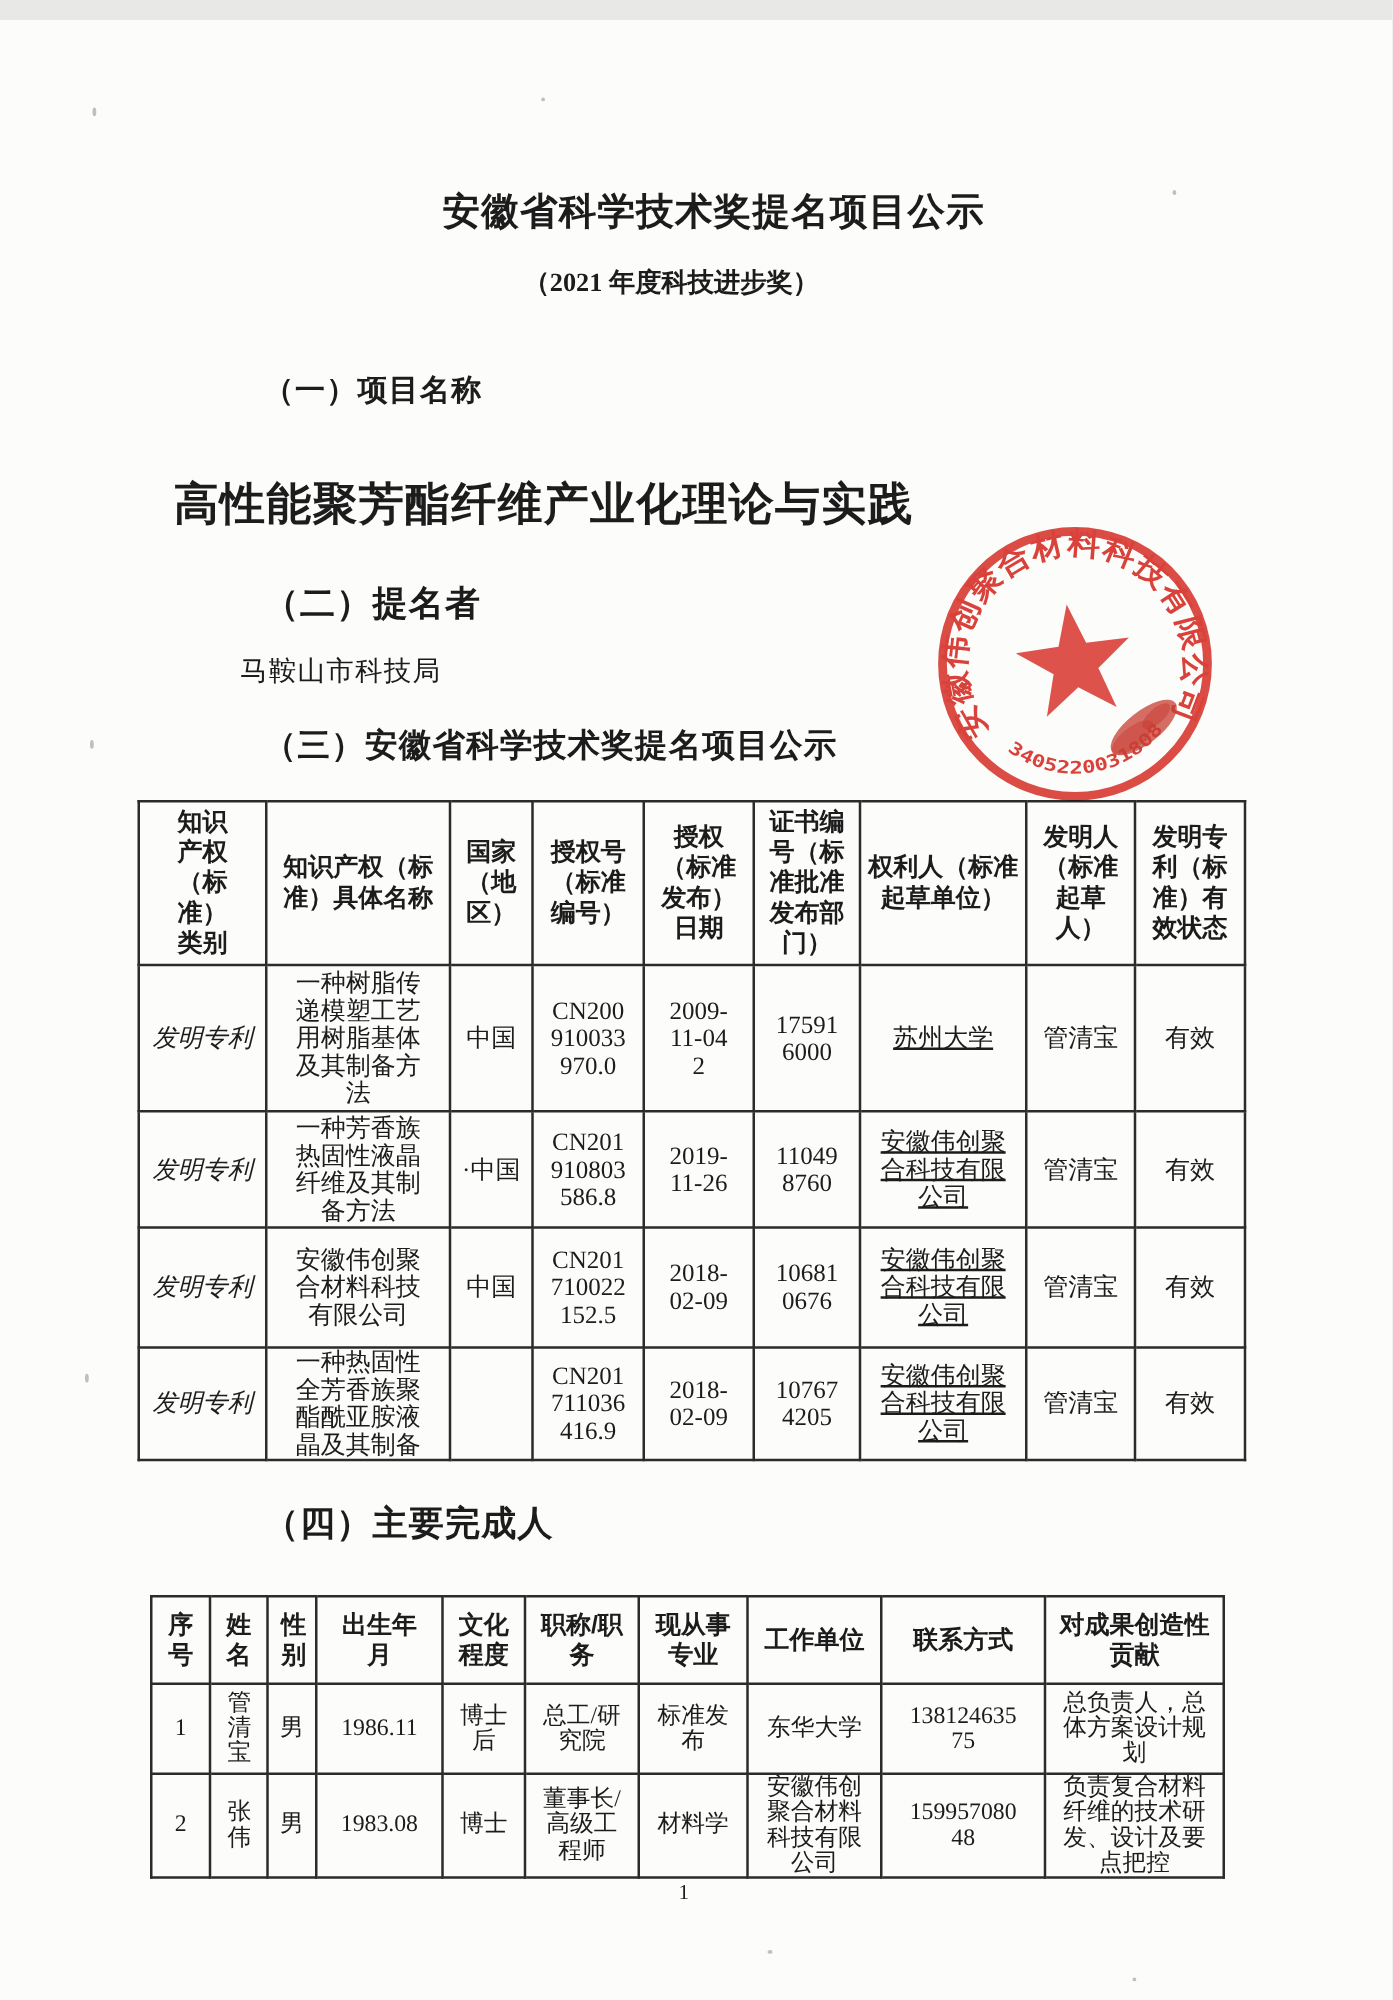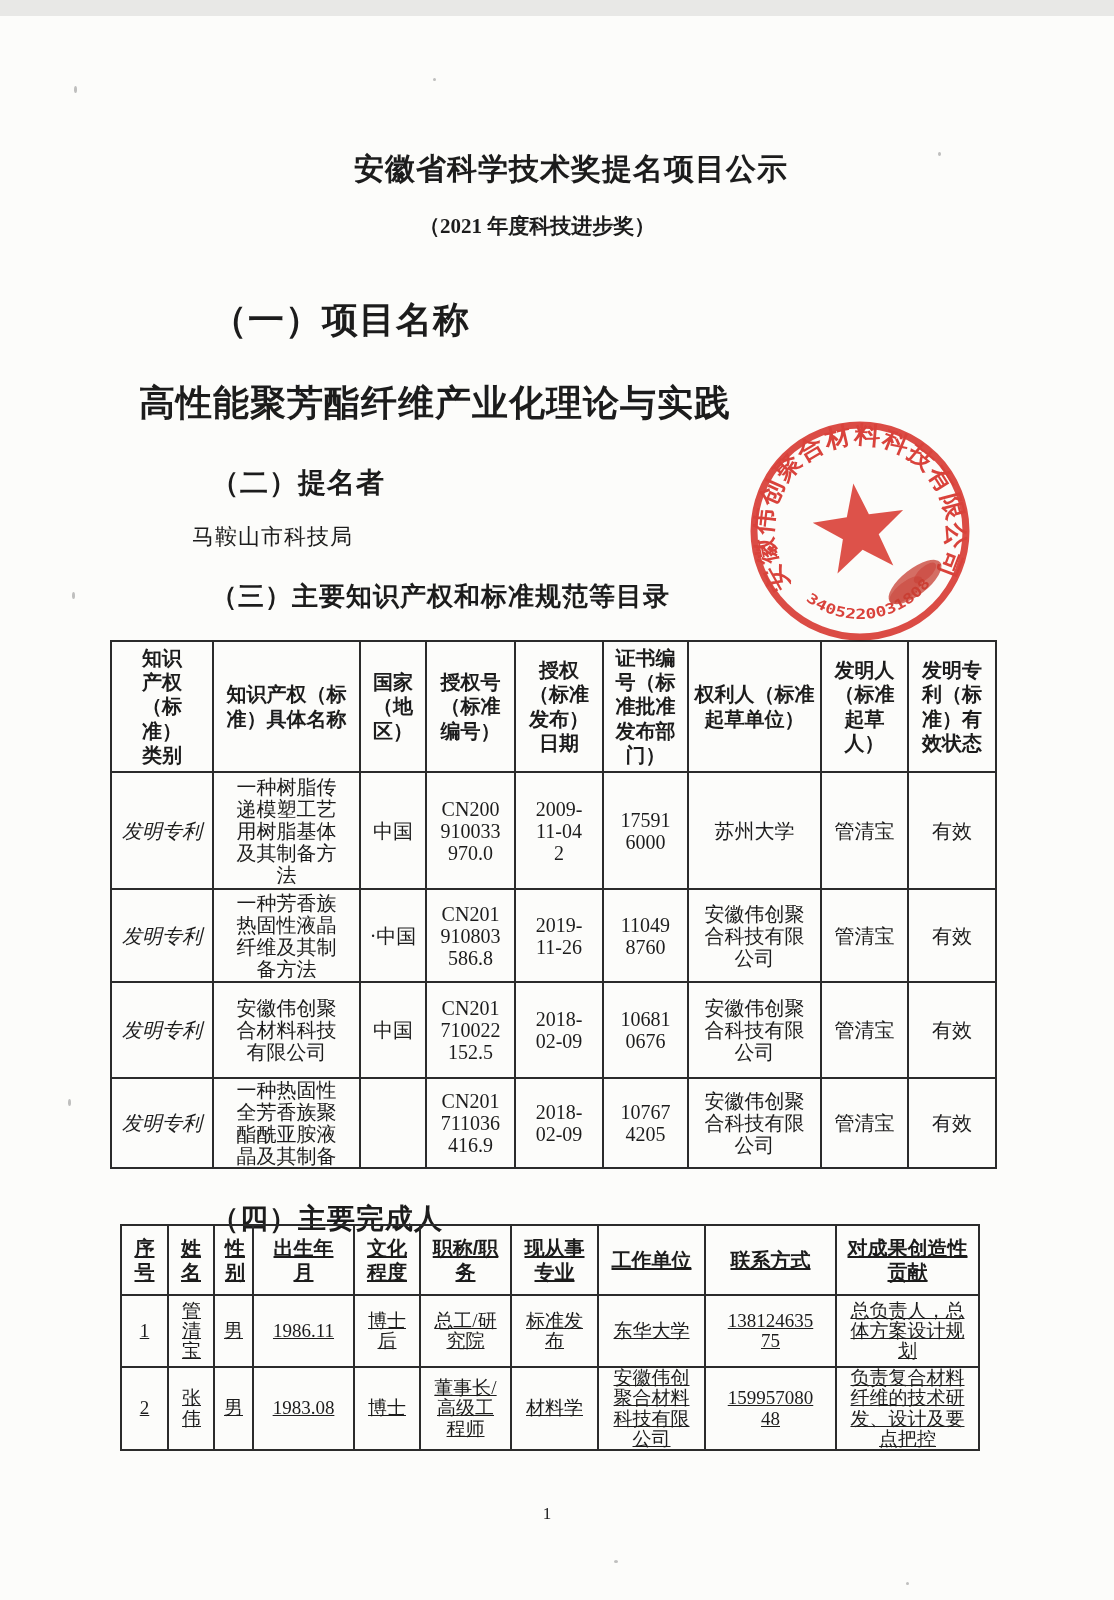--- a/index.html
+++ b/index.html
@@ -15,21 +15,21 @@
     font-family:"Liberation Sans", sans-serif; font-weight:700;
     font-size:30px; letter-spacing:1px;
   }
   .doc-subtitle{
     left:0; right:0; top:196px; text-align:center; transform:translateX(-20px);
     font-family:"Liberation Serif", serif; font-weight:700; font-size:21px;
   }
   .sec-heading{
     font-family:"Liberation Sans", sans-serif; font-weight:700; letter-spacing:1px;
   }
-  .h-one{left:211px; top:280px; font-size:36px;}
+  .h-one{left:211px; top:280px; font-size:24px;}
   .h-two{left:211px; top:448px; font-size:28px;}
   .h-three{left:211px; top:563px; font-size:26px;}
   .h-four{left:211px; top:1184px; font-size:28px;}
   .project-name{left:139px; top:363px; font-size:36px; font-weight:700; letter-spacing:1px;}
   .nominator{left:192px; top:506px; font-size:22px; letter-spacing:1px;}
   .page-number{left:0; right:0; top:1488px; text-align:center; transform:translateX(-10px); font-size:17px;}
   
   table{border-collapse:collapse; table-layout:fixed; background:transparent;}
   th,td{
     border:2px solid #2b2b2b; text-align:center; vertical-align:middle;
@@ -42,22 +42,22 @@
   .ip-table th:nth-child(2){padding:0 10px;}
   .ip-table th:nth-child(4){padding:0 12px;}
   .ip-table th:nth-child(5){padding:0 12px;}
   .ip-table th:nth-child(7){padding:10px 4px;}
   .ip-table th:nth-child(9){padding:0 12px;}
   .ip-table td:nth-child(1){padding:0 8px;font-style:italic;}
   .ip-table td:nth-child(2){padding:0 18px;}
   .ip-table td:nth-child(4){padding:0 10px;}
   .ip-table td:nth-child(5){padding:0 17px;}
   .ip-table td:nth-child(6){padding:0 14px;}
-  .ip-table td:nth-child(7){padding:0 12px;}
-  .people-table{left:120px; top:1208px; width:858px;text-decoration:underline;}
+  .ip-table td:nth-child(7){padding:0 12px;text-decoration:underline;}
+  .people-table{left:120px; top:1260px; width:858px;}
   .people-table td{font-size:19px; line-height:1.07;}
   .people-table td:nth-child(2){padding:0 13px;}
   .people-table td:nth-child(6){padding:0 8px;}
   .people-table td:nth-child(7){padding:0 8px;}
   .people-table td:nth-child(8){padding:0 10px;}
   .people-table td:nth-child(9){padding:0 20px;}
   .people-table td:nth-child(10){padding:0 6px;}
   
   .stamp{
     left:745px; top:400px; width:230px; height:230px;
@@ -81,21 +81,21 @@
 
   <div class="abs doc-title">安徽省科学技术奖提名项目公示</div>
   <div class="abs doc-subtitle">（2021 年度科技进步奖）</div>
 
   <div class="abs sec-heading h-one">（一）项目名称</div>
   <div class="abs project-name">高性能聚芳酯纤维产业化理论与实践</div>
 
   <div class="abs sec-heading h-two">（二）提名者</div>
   <div class="abs nominator">马鞍山市科技局</div>
 
-  <div class="abs sec-heading h-three">（三）主要知识产权和标准规范等目录</div>
+  <div class="abs sec-heading h-three">（三）安徽省科学技术奖提名项目公示</div>
 
   <table class="abs ip-table">
     <colgroup>
       <col style="width:102px">
         <col style="width:147px">
         <col style="width:66px">
       <col style="width:89px">
         <col style="width:88px">
         <col style="width:85px">
       <col style="width:133px">

